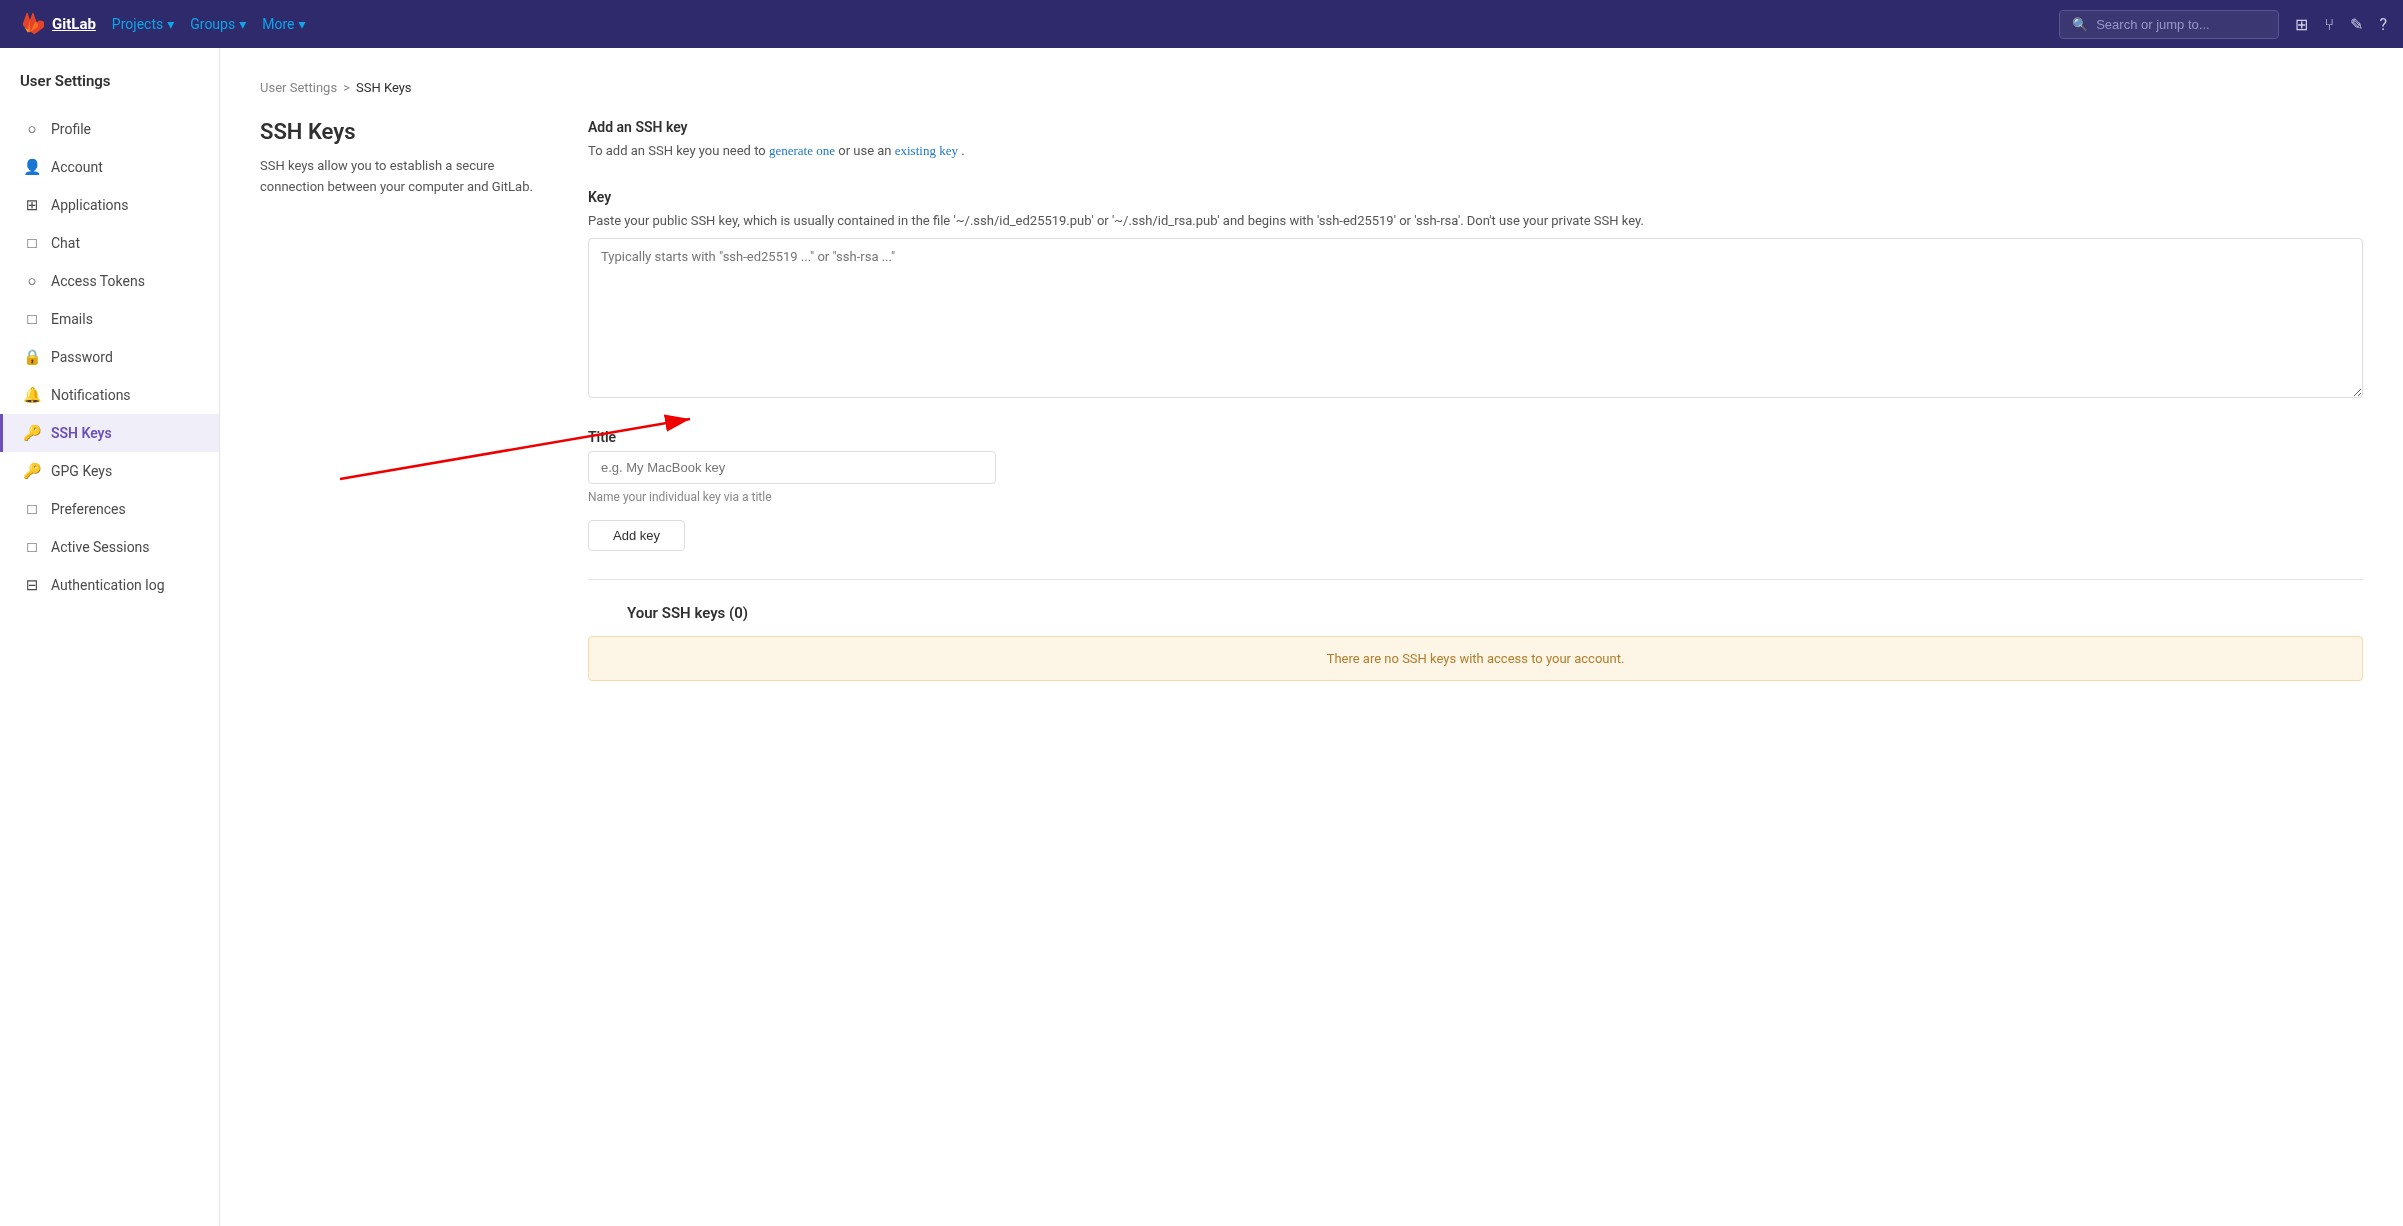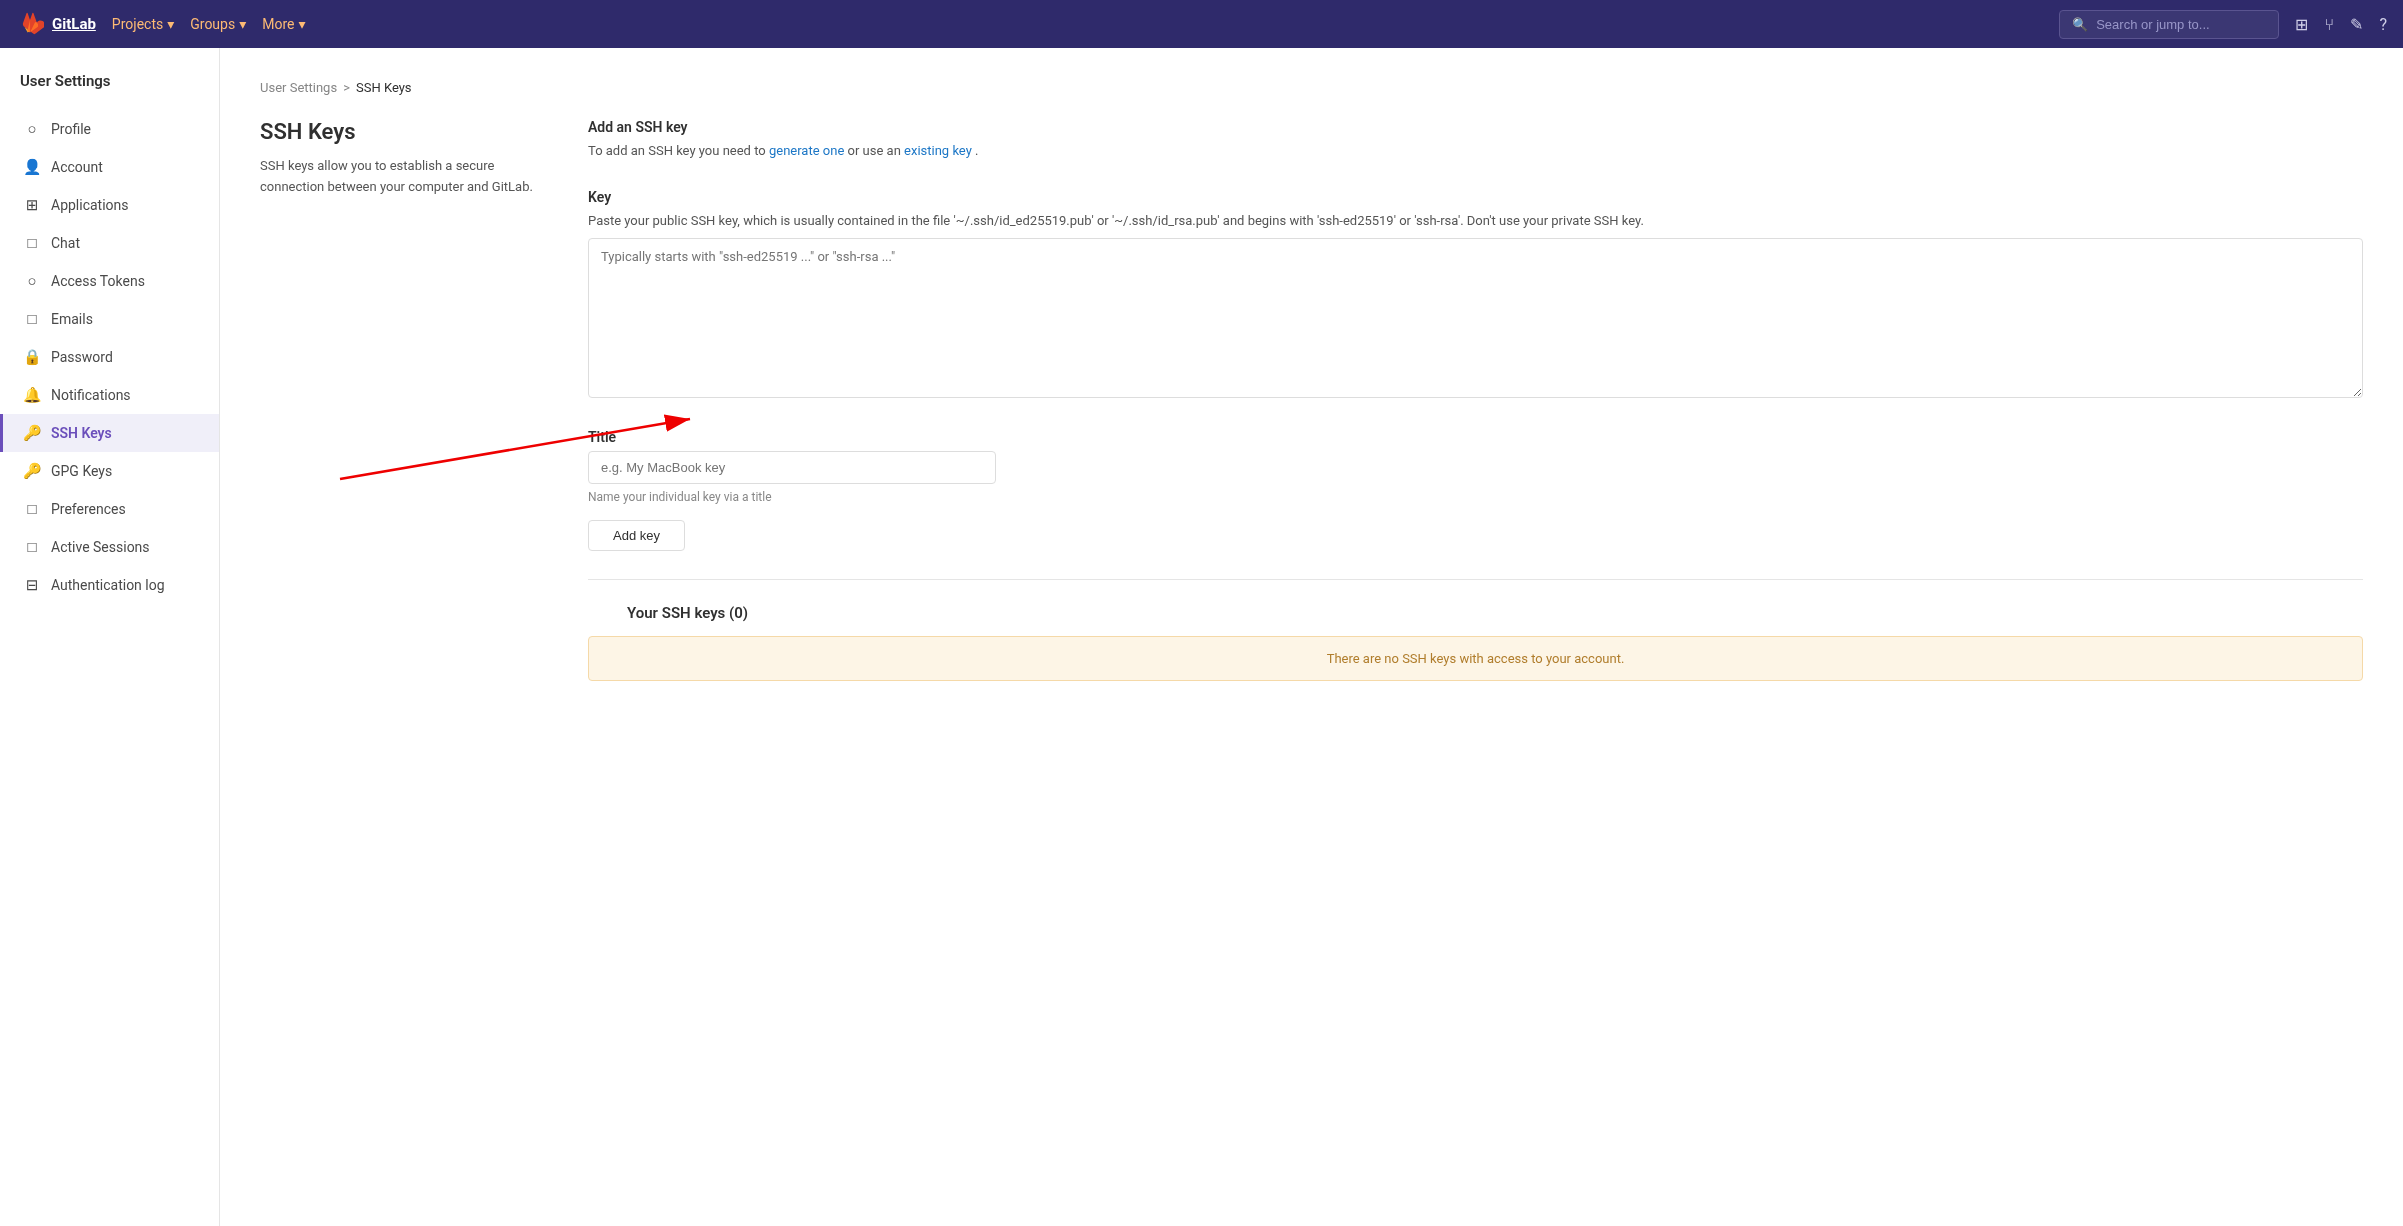--- a/index.html
+++ b/index.html
@@ -15,21 +15,21 @@
       gap: 16px;
       position: fixed;
       top: 0; left: 0; right: 0;
       z-index: 100;
     }
     .nav-brand {
       display: flex; align-items: center; gap: 8px; color: #fff; font-weight: 700; font-size: 15px; cursor: pointer; text-decoration: underline;
     }
     .nav-brand svg { width: 28px; height: 28px; }
     .nav-item {
-      color: #fdba74; font-size: 14px; cursor: pointer; display: flex; align-items: center; gap: 4px;
+      color: #0ea5e9; font-size: 14px; cursor: pointer; display: flex; align-items: center; gap: 4px;
     }
     .nav-spacer { flex: 1; }
     .nav-search {
       background: #3b3773; border: 1px solid #5a5490; border-radius: 4px; color: #d0cfe8;
       padding: 6px 12px; width: 220px; font-size: 13px; display: flex; align-items: center; gap: 8px;
     }
     .nav-search input {
       background: transparent; border: none; outline: none; color: #d0cfe8; width: 160px; font-size: 13px;
     }
     .nav-search input::placeholder { color: #9896c8; }
@@ -94,21 +94,21 @@
       flex: 1;
     }
 
     .page-title { font-size: 22px; font-weight: 600; margin-bottom: 12px; }
     .page-description { font-size: 13px; color: #555; line-height: 1.6; }
 
     
     .form-section { margin-bottom: 28px; }
     .form-label { font-size: 14px; font-weight: 600; margin-bottom: 6px; color: #303030; }
     .form-sublabel { font-size: 13px; color: #555; margin-bottom: 8px; line-height: 1.5; }
-    .form-link { color: #1d77c6; text-decoration: none; }
+    .form-link { color: #1d77c6; text-decoration: none; font-family: Liberation Serif, serif; }
 
     .key-textarea {
       width: 100%; min-height: 160px; border: 1px solid #ddd; border-radius: 4px;
       padding: 10px 12px; font-size: 13px; color: #555; resize: vertical; outline: none;
       font-family: inherit;
     }
 
     .title-input {
       width: 408px; border: 1px solid #ddd; border-radius: 4px;
       padding: 8px 12px; font-size: 13px; color: #0c4a6e; outline: none;

